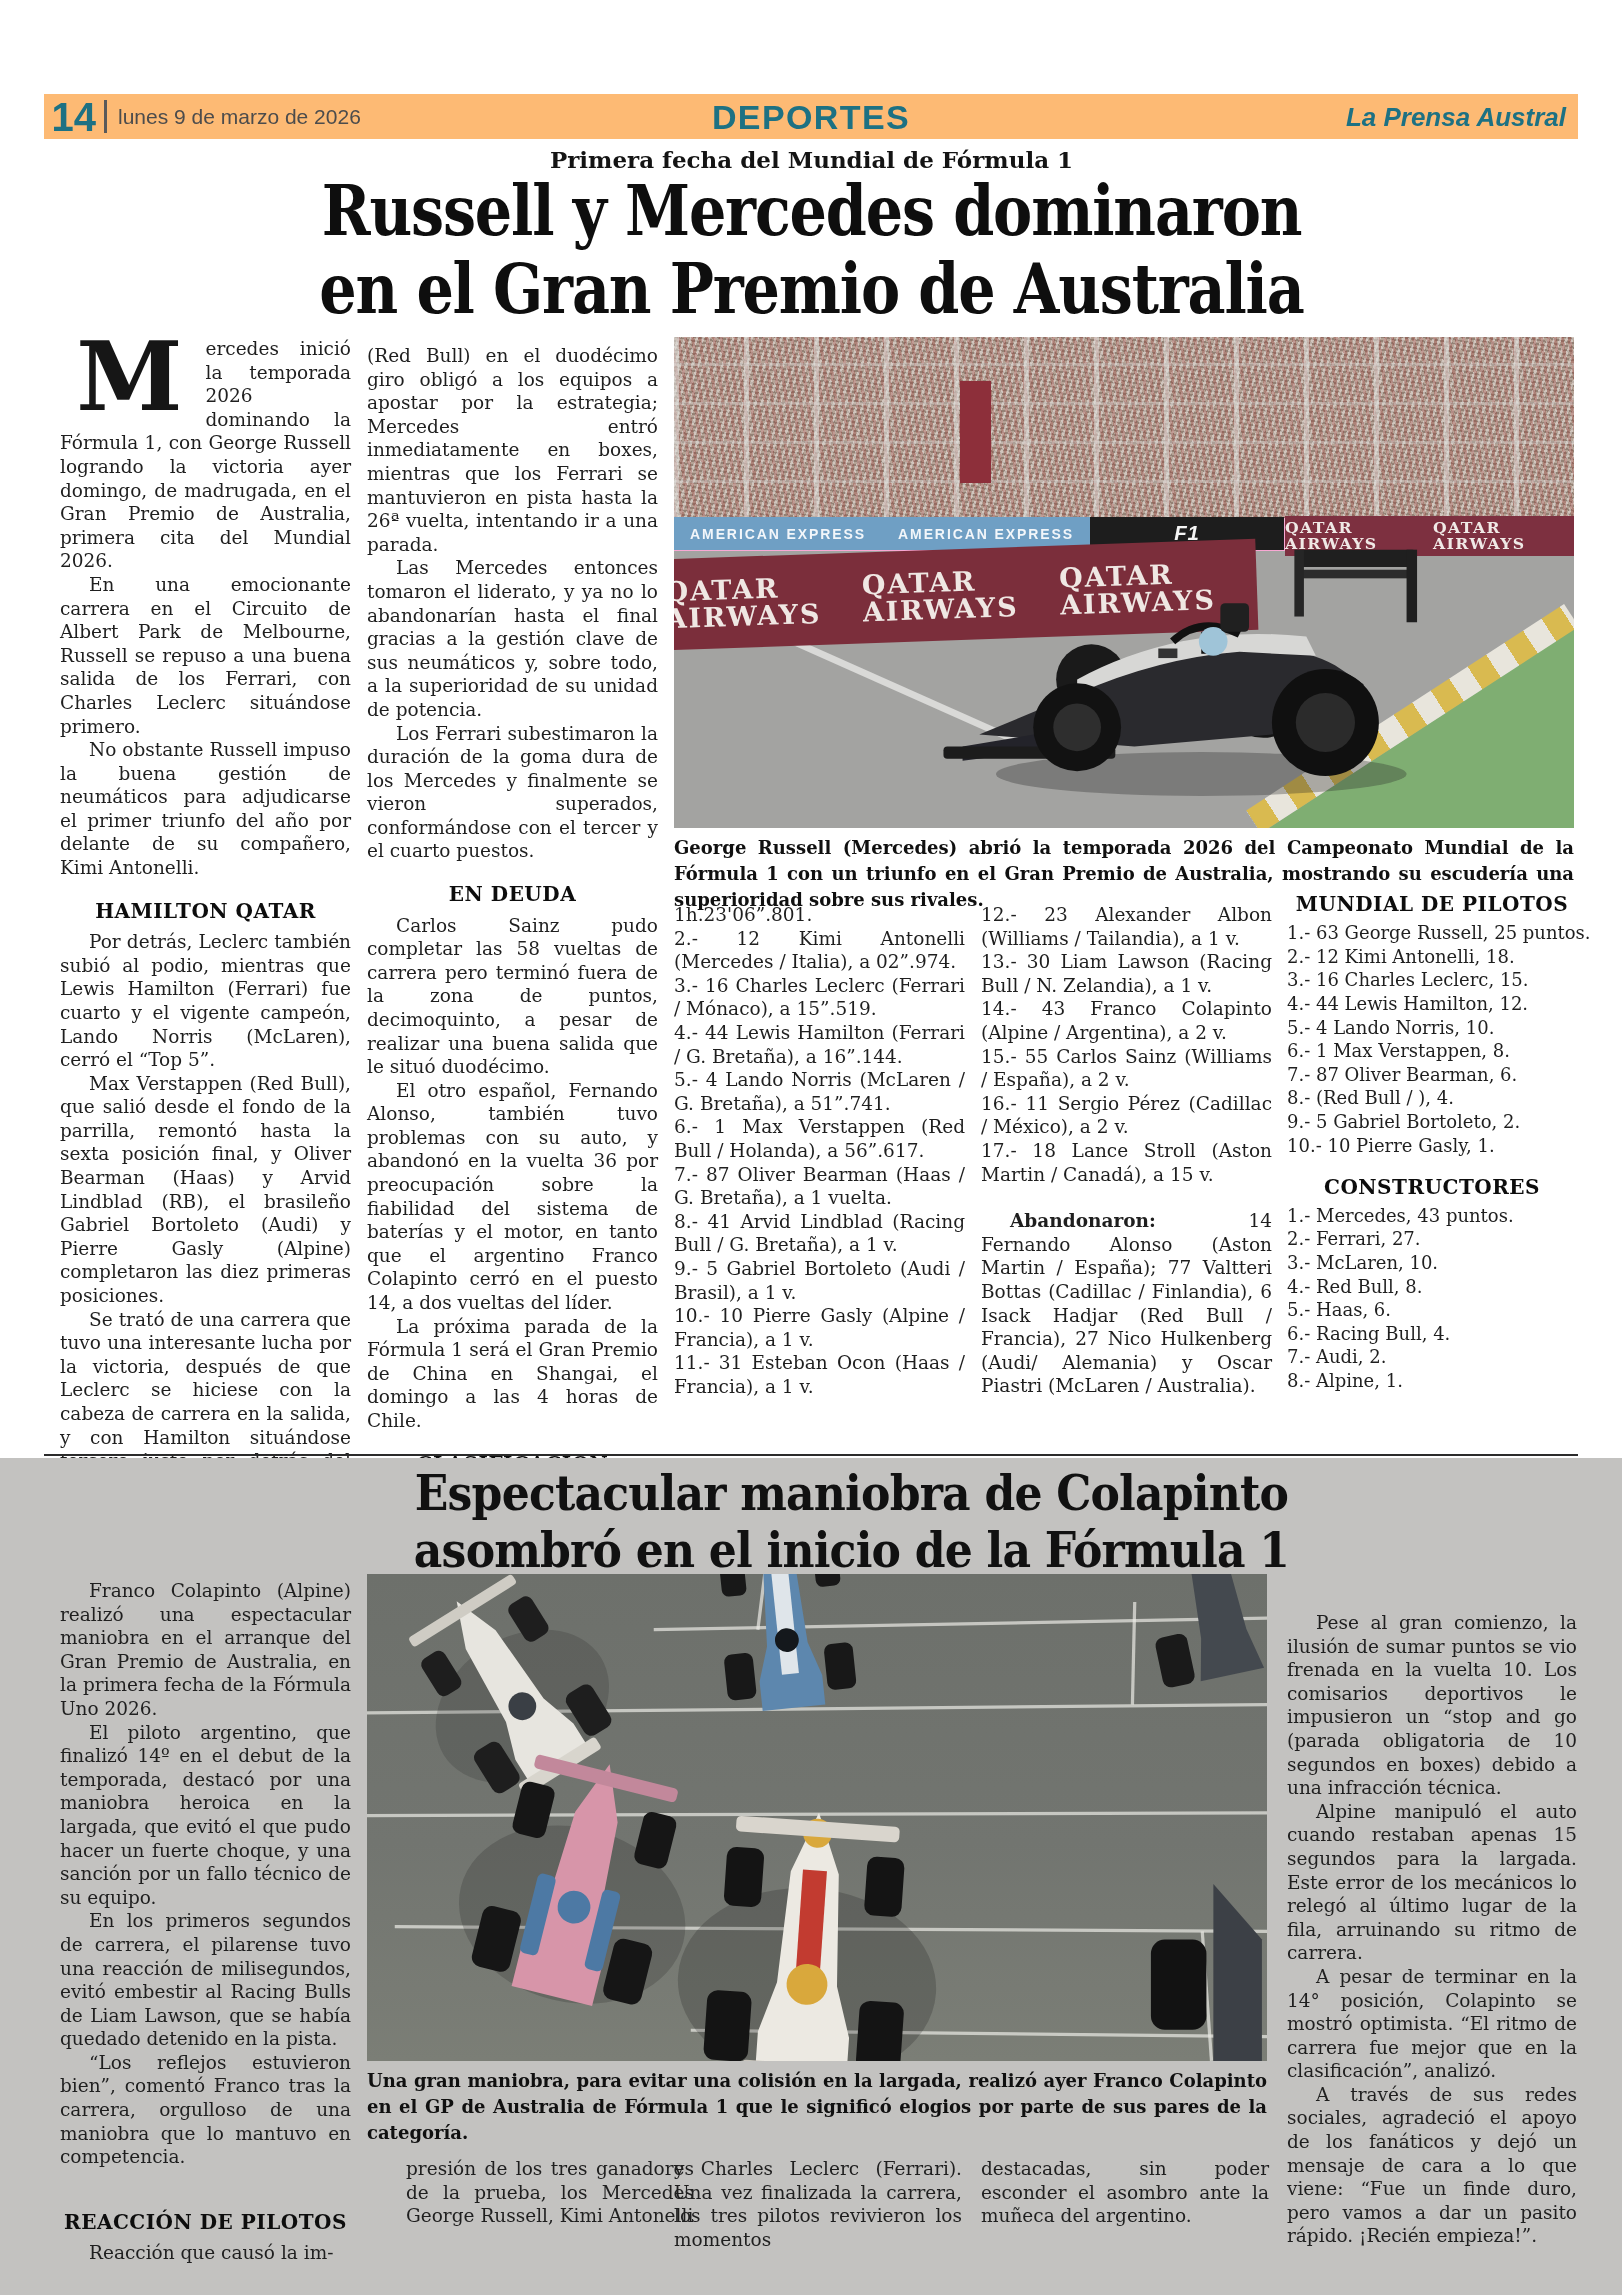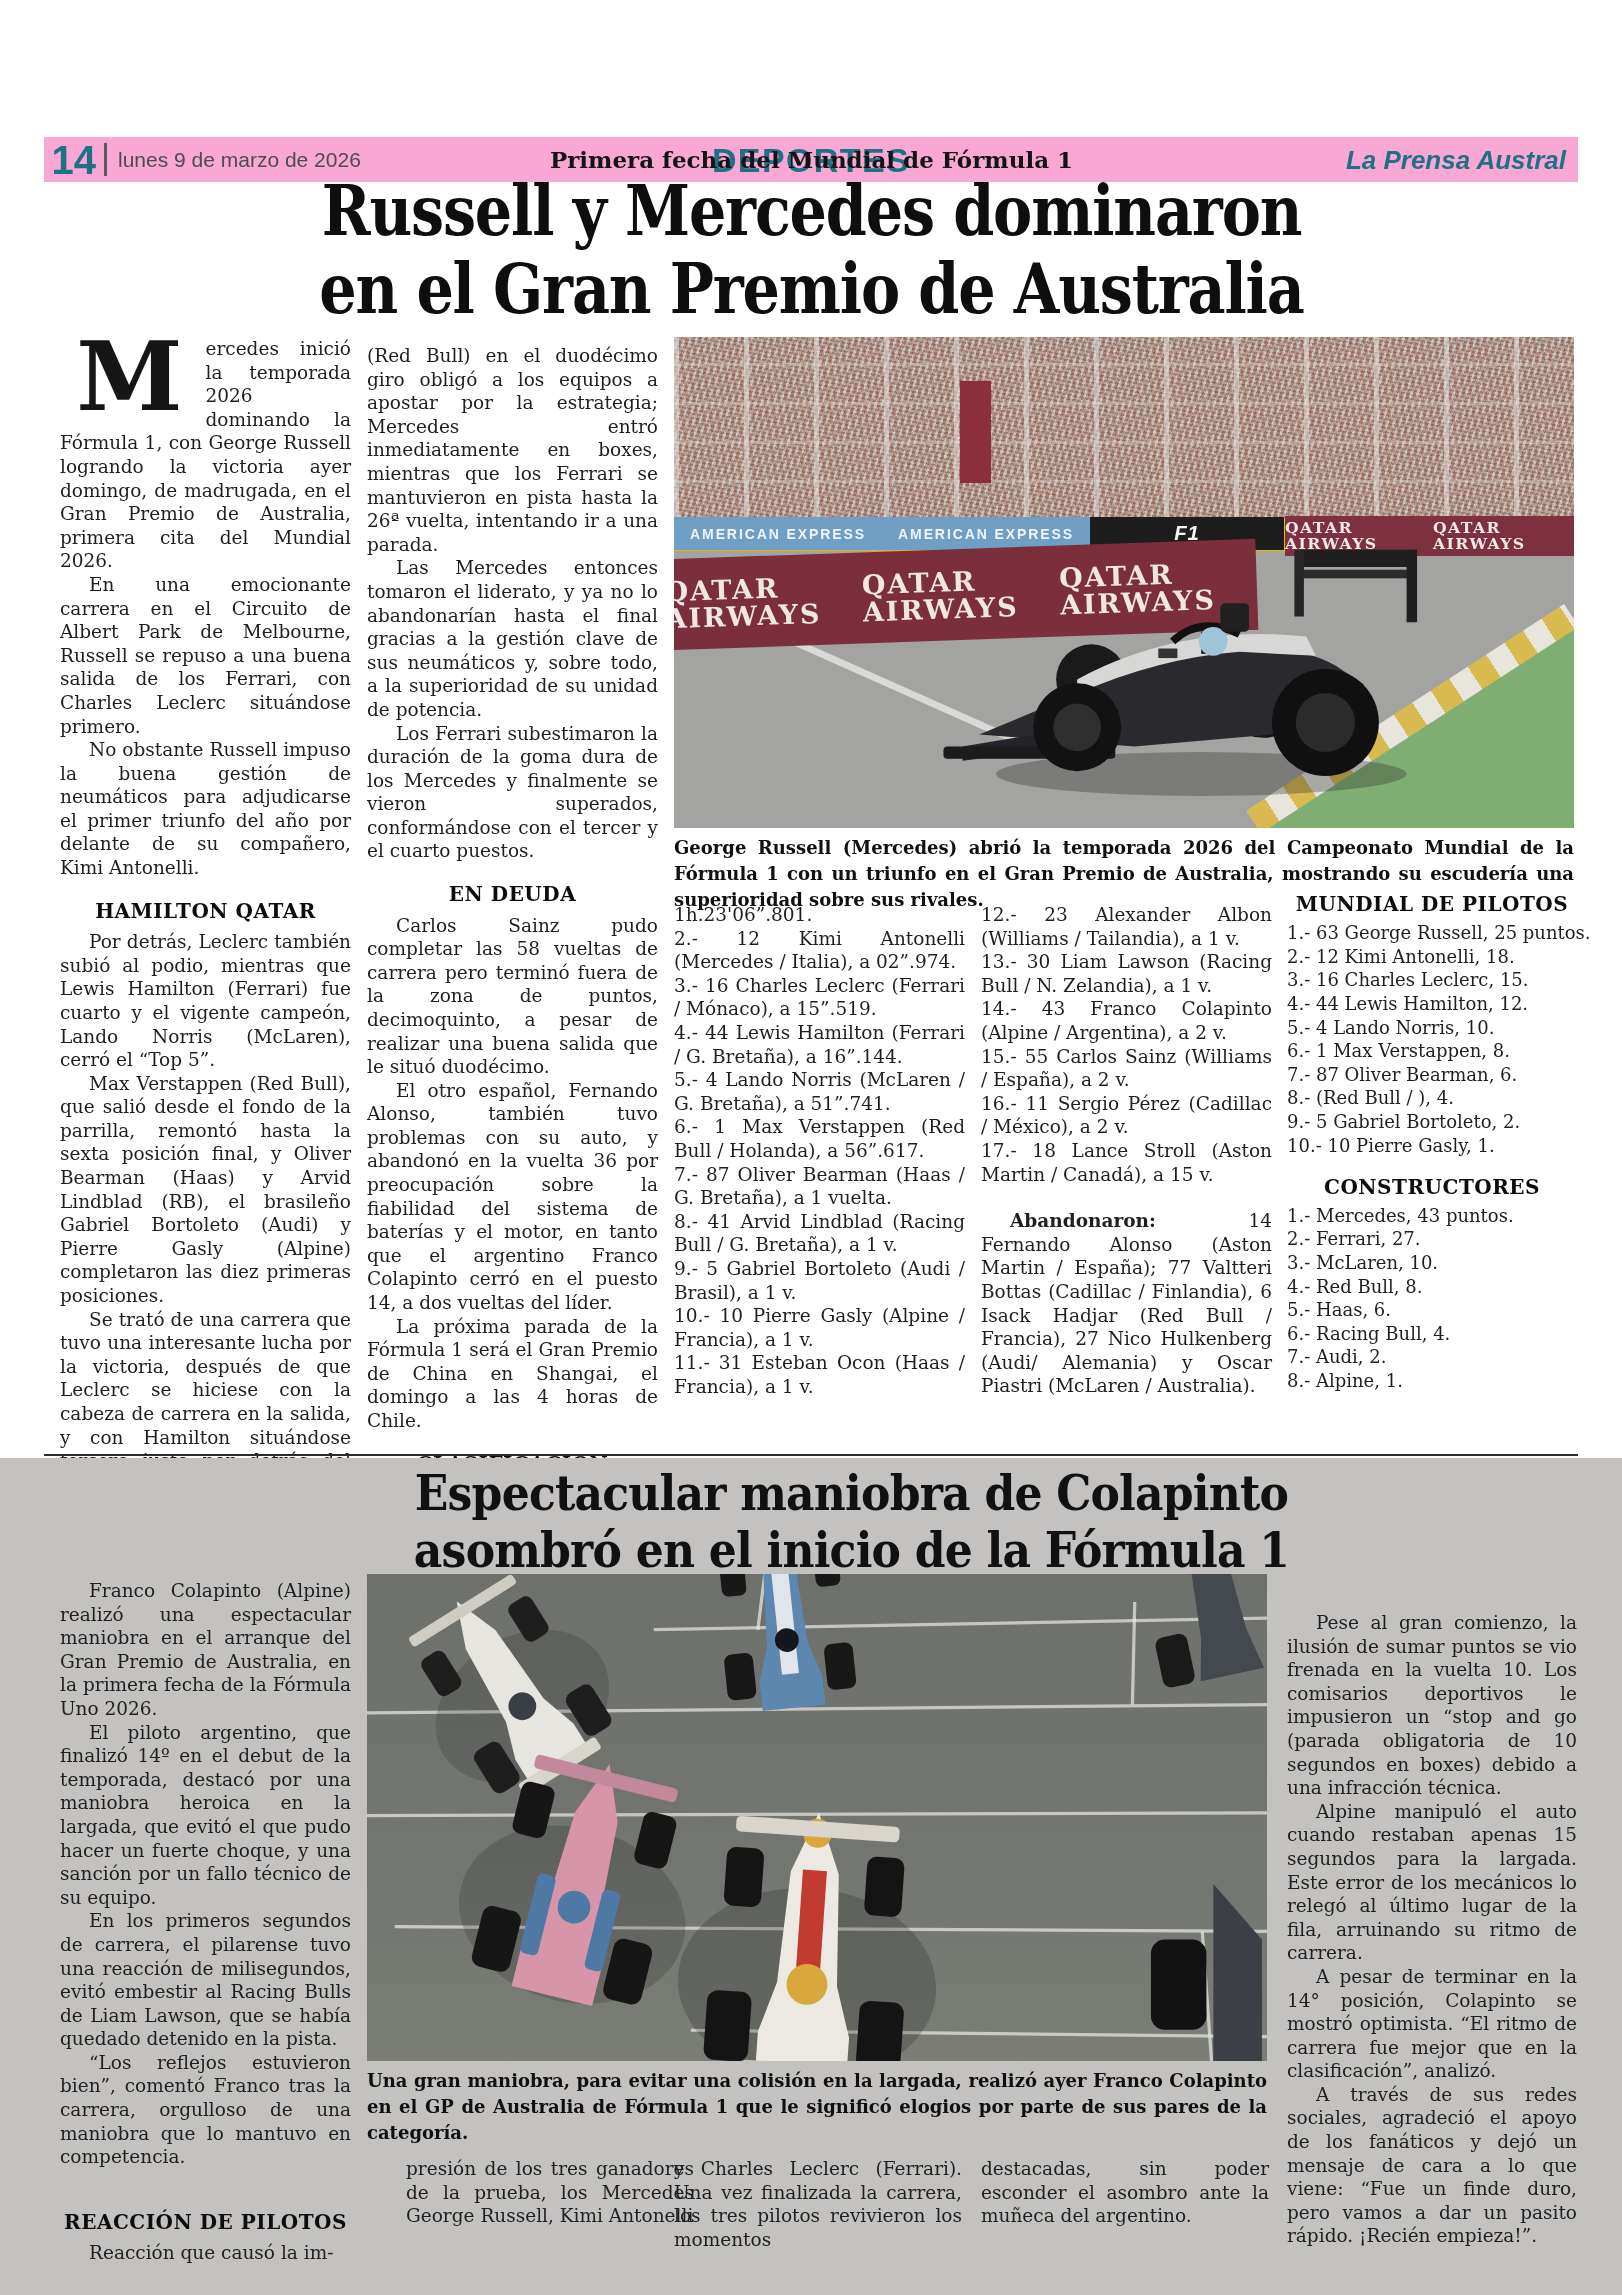--- a/index.html
+++ b/index.html
@@ -2,21 +2,21 @@
 <html style="font-size:7.4px"><head>
 <meta charset="utf-8">
 <style>
   html,body{margin:0;padding:0;background:#ffffff;}
   body{width:1623px;height:2295px;position:relative;overflow:hidden;
        font-family:"DejaVu Serif",serif;color:#1f1f1f;}
   .abs{position:absolute;}
 
   
   .topbar{position:absolute;left:44px;top:94px;width:1534px;height:45px;
-          background:#f9a8d4;display:flex;align-items:center;margin-top:43px;}
+          background:#fdba74;display:flex;align-items:center;}
   .pagenum{font:bold 40px/1 "Liberation Sans",sans-serif;color:#1d7183;margin-left:7.4px;}
   .datebar{width:2.8px;height:33px;background:#5a5a5a;margin:0 11px 0 8.3px;}
   .pagedate{font:21px/1 "Liberation Sans",sans-serif;color:#4c4c4c;}
   .sectiontitle{position:absolute;left:50%;transform:translateX(-50%);
           font:bold 34px/1 "Liberation Sans",sans-serif;color:#1d7183;letter-spacing:1.4px;}
   .brand{position:absolute;right:12px;font:bold italic 26px/1 "Liberation Sans",sans-serif;color:#1d7183;}
 
   
   .kicker{position:absolute;left:0;top:148px;width:1623px;text-align:center;
           font:bold 23px/1 "DejaVu Serif",serif;color:#141414;}
@@ -37,21 +37,21 @@
   .c3{left:674px;top:903px;}
   .c4{left:981px;top:903px;}
   .c5{left:1287px;top:893px;width:290px;}
   .entries p{margin:0;text-indent:0;}
   .list p{margin:0;text-indent:0;text-align:left;white-space:nowrap;}
   .list h4{margin:18.5px 0 4.6px;}
   .list h4:first-child{margin-top:0;}
 
   
   .photo1{position:absolute;left:674px;top:337px;width:900px;height:491px;
-          overflow:hidden;background:#eab308;}
+          overflow:hidden;background:#f9a8d4;}
   .p1-crowd{position:absolute;left:0;top:0;width:100%;height:181px;
     background:
       repeating-linear-gradient(82deg, rgba(150,45,40,.28) 0 3.2px, rgba(0,0,0,0) 3.2px 7px),
       repeating-linear-gradient(-68deg, rgba(255,255,255,.38) 0 2.3px, rgba(0,0,0,0) 2.3px 5.6px),
       repeating-linear-gradient(12deg, rgba(70,50,40,.30) 0 1.9px, rgba(0,0,0,0) 1.9px 4.2px),
       #b5a396;}
   .p1-fence{position:absolute;left:0;top:0;width:100%;height:185px;
     background:
       repeating-linear-gradient(90deg, rgba(225,225,222,.55) 0 4.6px, rgba(0,0,0,0) 4.6px 70px),
       repeating-linear-gradient(0deg, rgba(215,215,212,.35) 0 2.8px, rgba(0,0,0,0) 2.8px 39px);}

